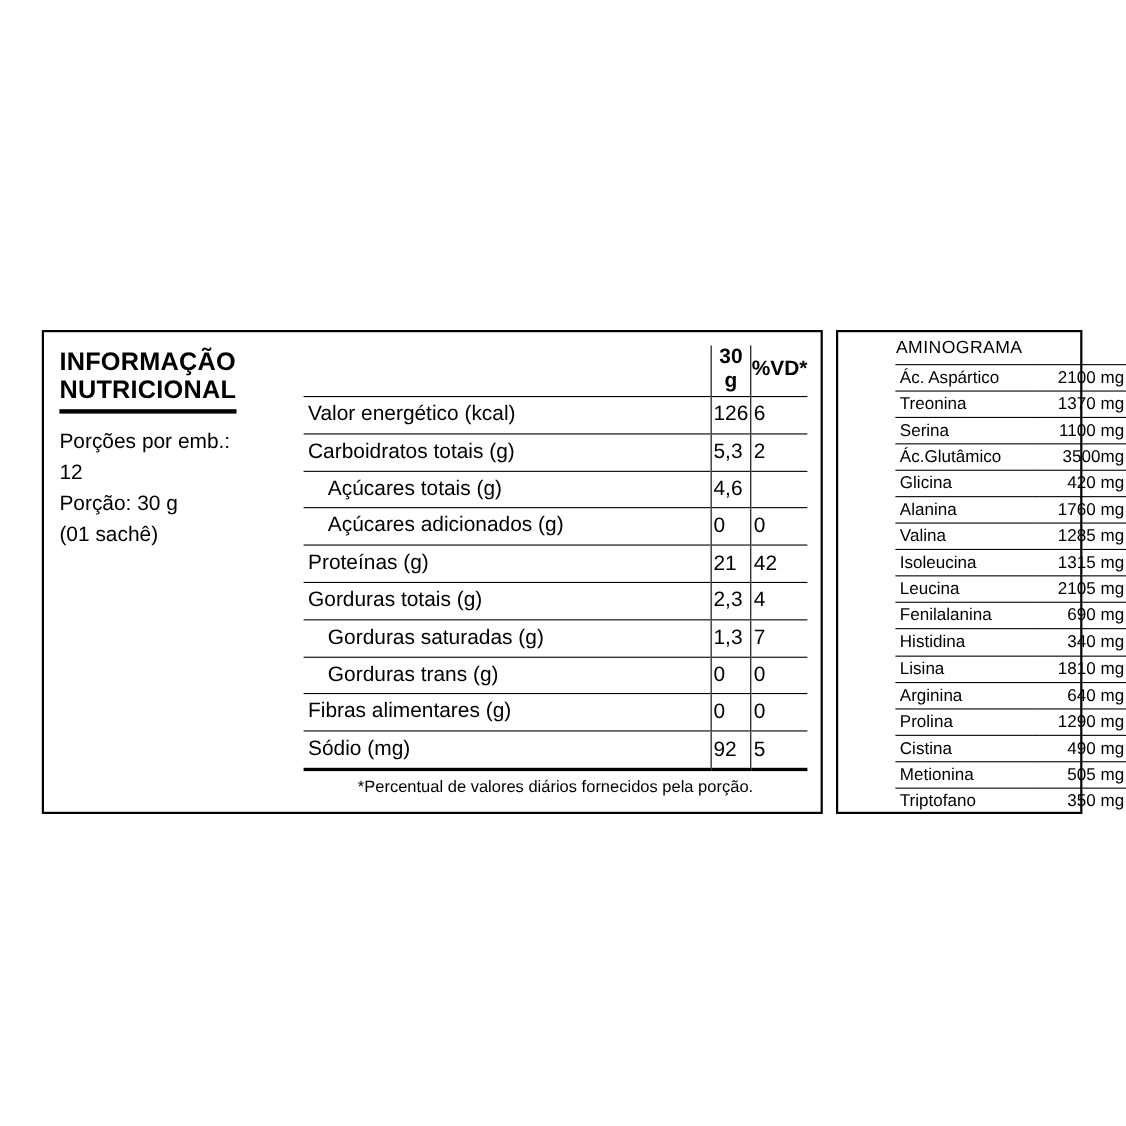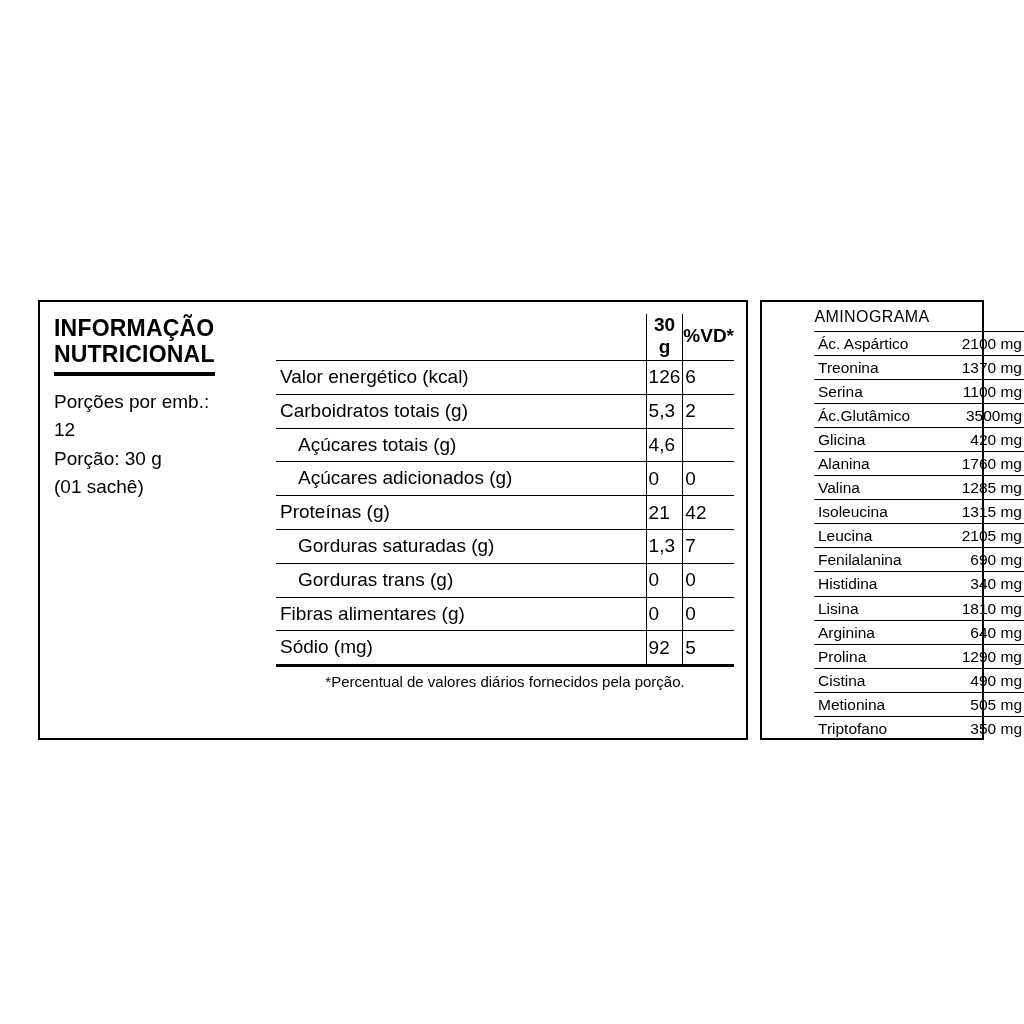--- a/index.html
+++ b/index.html
@@ -214,20 +214,25 @@
             <td class="name indent">Açúcares adicionados (g)</td>
             <td class="val">0</td>
             <td class="vd">0</td>
           </tr>
           <tr>
             <td class="name">Proteínas (g)</td>
             <td class="val">21</td>
             <td class="vd">42</td>
           </tr>
           <tr>
+            <td class="name">Gorduras totais (g)</td>
+            <td class="val">2,3</td>
+            <td class="vd">4</td>
+          </tr>
+          <tr>
             <td class="name indent">Gorduras saturadas (g)</td>
             <td class="val">1,3</td>
             <td class="vd">7</td>
           </tr>
           <tr>
             <td class="name indent">Gorduras trans (g)</td>
             <td class="val">0</td>
             <td class="vd">0</td>
           </tr>
           <tr>

